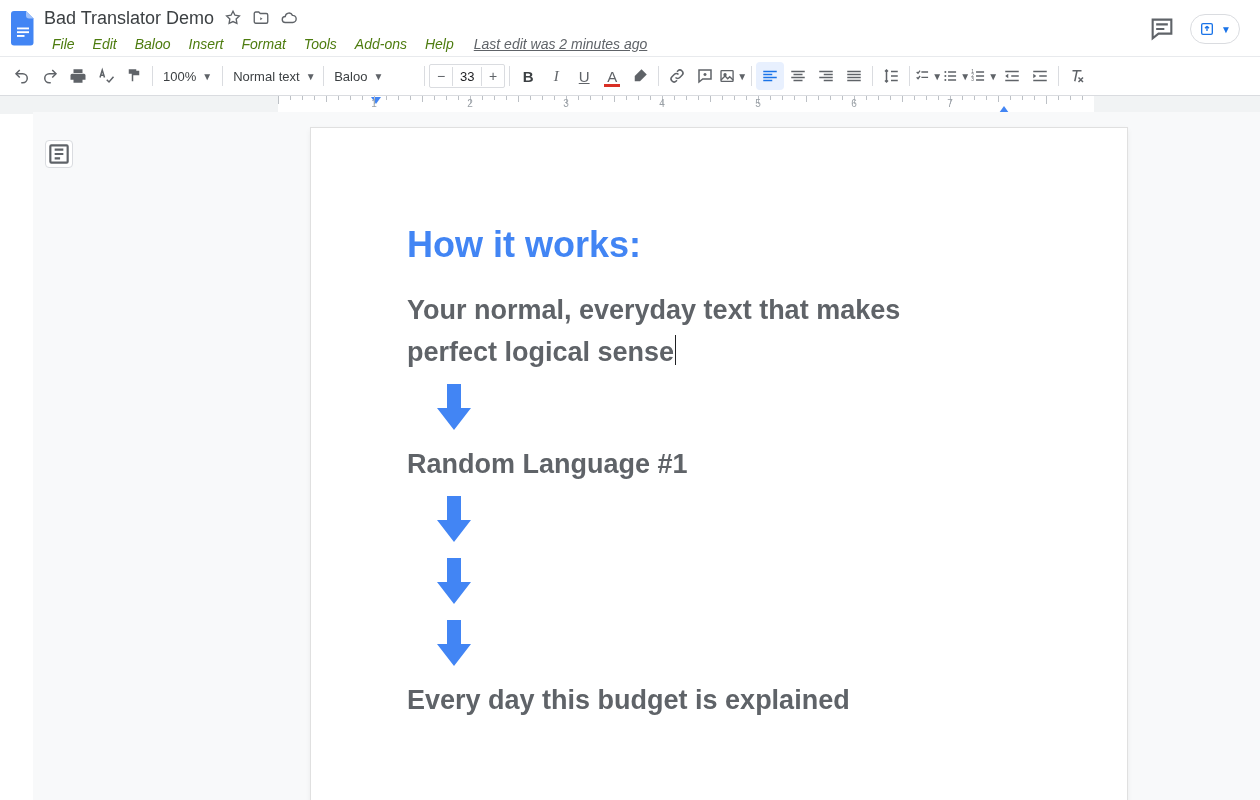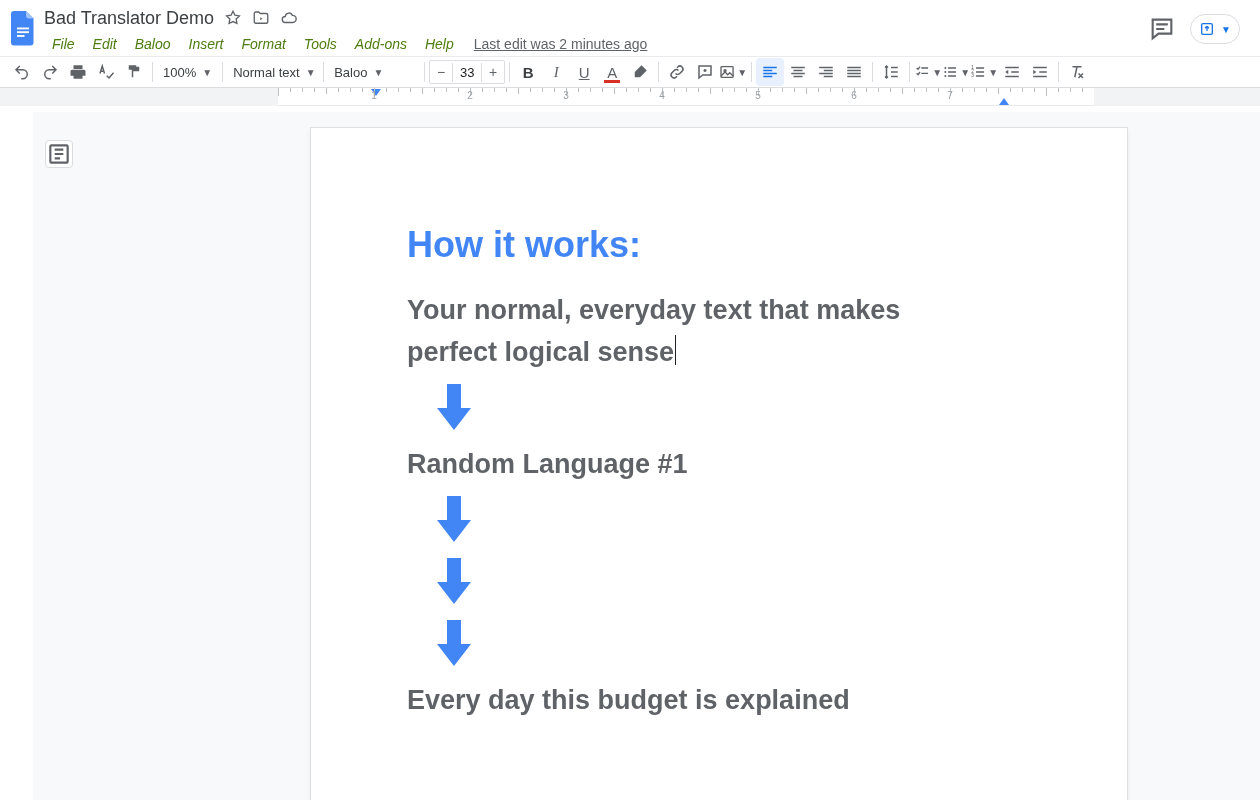--- a/index.html
+++ b/index.html
@@ -10,30 +10,30 @@
   .docs-logo { width: 34px; height: 44px; display: flex; align-items: center; justify-content: center; padding-top:2px; }
   .docs-logo svg { width: 28px; height: 36px; }
   .title-area { flex: 1; display: flex; flex-direction: column; gap: 2px; padding-left: 4px; }
   .title-row { display: flex; align-items: center; gap: 10px; height: 24px; }
   .doc-title { font-size: 18px; color: #3c4043; font-weight: 400; }
   .title-icon { width: 18px; height: 18px; color: #5f6368; display:flex; align-items:center; justify-content:center; }
   .title-icon svg { width: 18px; height: 18px; }
 
   .menu-row { display: flex; align-items: center; gap: 2px; height: 24px; }
   .menu-item { padding: 2px 8px; font-size: 14px; color: #4d7c0f; border-radius: 4px; cursor: pointer; font-style: italic; }
-  .last-edit { font-size: 14px; color: #5f6368; text-decoration: underline; margin-left: 10px; cursor: pointer; }
+  .last-edit { font-size: 14px; color: #5f6368; text-decoration: underline; margin-left: 10px; cursor: pointer; font-style: italic; }
 
   .title-right { display: flex; align-items: center; gap: 14px; padding-right: 10px; padding-top:8px; }
   .title-right .iconbtn { width: 28px; height: 28px; display:flex; align-items:center; justify-content:center; color:#5f6368; }
   .share-btn { border: 1px solid #dadce0; border-radius: 16px; padding: 4px 8px; display:flex; align-items:center; gap:6px; height: 30px; color:#1a73e8; }
   .share-btn svg { width:16px; height:16px; }
   .share-btn .caret { font-size:10px; }
 
   
-  .toolbar { height: 32px; border-top: 1px solid #e8eaed; border-bottom: 1px solid #dadce0; display:flex; align-items:center; padding: 9px 8px; gap: 0; background:#fff; }
+  .toolbar { height: 40px; border-top: 1px solid #e8eaed; border-bottom: 1px solid #dadce0; display:flex; align-items:center; padding: 9px 8px; gap: 0; background:#fff; }
   .tb-btn { width: 28px; height: 28px; display:flex; align-items:center; justify-content:center; color:#5f6368; border-radius:4px; cursor:pointer; font-size:15px; }
   .tb-btn.active { background: #e8f0fe; color: #1a73e8; }
   .tb-sep { width:1px; height:20px; background:#dadce0; margin: 0 4px; }
   .tb-select { display:flex; align-items:center; gap:6px; padding: 0 6px; height: 26px; border-radius:2px; cursor:pointer; font-size:13px; color:#3c4043; white-space:nowrap; }
   .tb-caret { font-size:10px; color:#5f6368; }
   .font-size-box { display:flex; align-items:center; border:1px solid #dadce0; border-radius:2px; height:24px; overflow:hidden; }
   .font-size-box .pm { width:22px; text-align:center; font-size:14px; color:#5f6368; cursor:pointer; }
   .font-size-box .val { width:30px; text-align:center; border-left:1px solid #dadce0; border-right:1px solid #dadce0; font-size:13px; padding:2px 0; }
   .text-color { position:relative; }
   .text-color::after { content:""; position:absolute; bottom:3px; left:6px; right:6px; height:3px; background:#d93025; }

